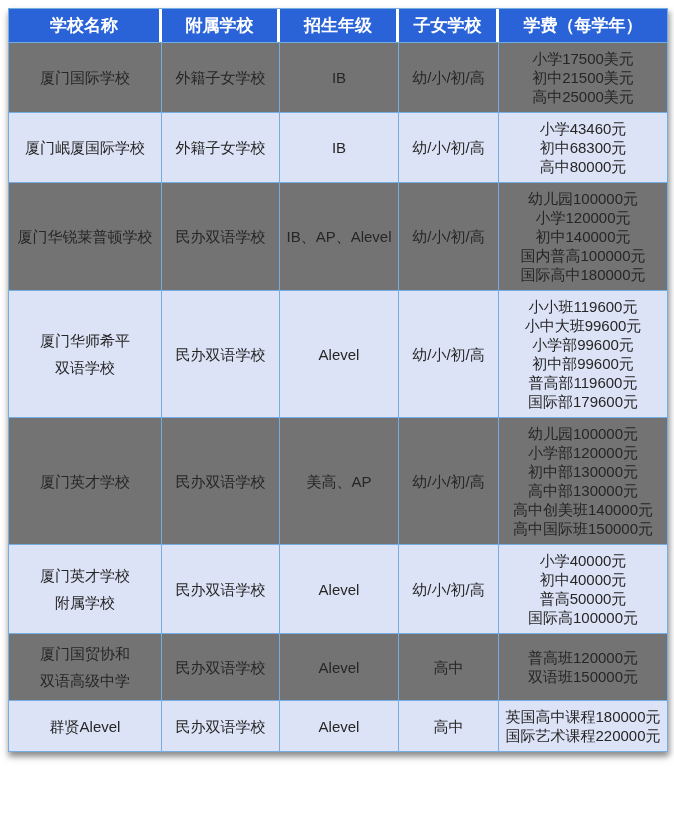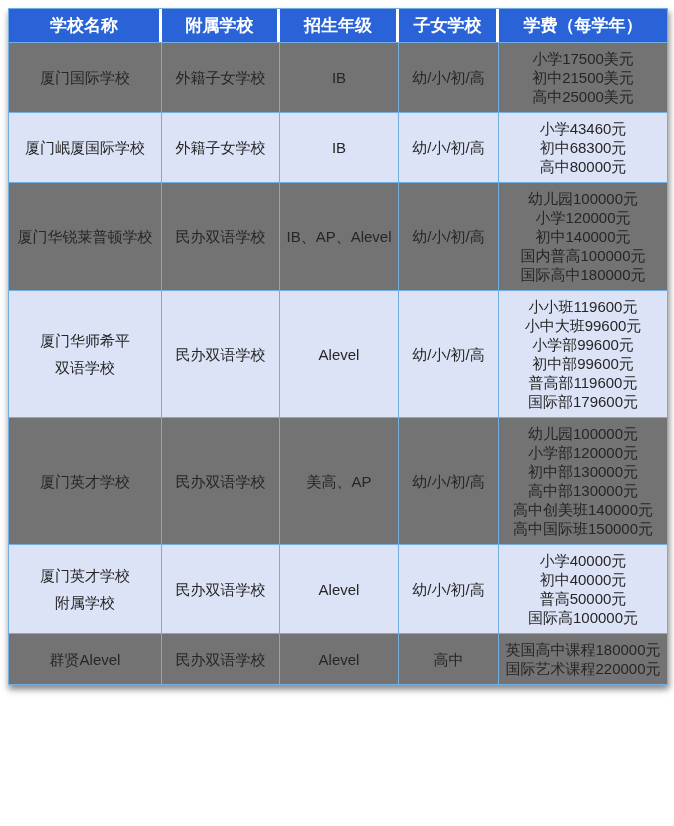--- a/index.html
+++ b/index.html
@@ -142,20 +142,29 @@
 附属学校</td>
     <td class="c-type">民办双语学校</td>
     <td class="c-curr">Alevel</td>
     <td class="c-grade">幼/小/初/高</td>
     <td class="c-fee">小学40000元
 初中40000元
 普高50000元
 国际高100000元</td>
   </tr>
         <tr>
+    <td class="c-name">厦门国贸协和
+双语高级中学</td>
+    <td class="c-type">民办双语学校</td>
+    <td class="c-curr">Alevel</td>
+    <td class="c-grade">高中</td>
+    <td class="c-fee">普高班120000元
+双语班150000元</td>
+  </tr>
+        <tr>
     <td class="c-name">群贤Alevel</td>
     <td class="c-type">民办双语学校</td>
     <td class="c-curr">Alevel</td>
     <td class="c-grade">高中</td>
     <td class="c-fee">英国高中课程180000元
 国际艺术课程220000元</td>
   </tr>
       </tbody>
   </table>
 </div>

